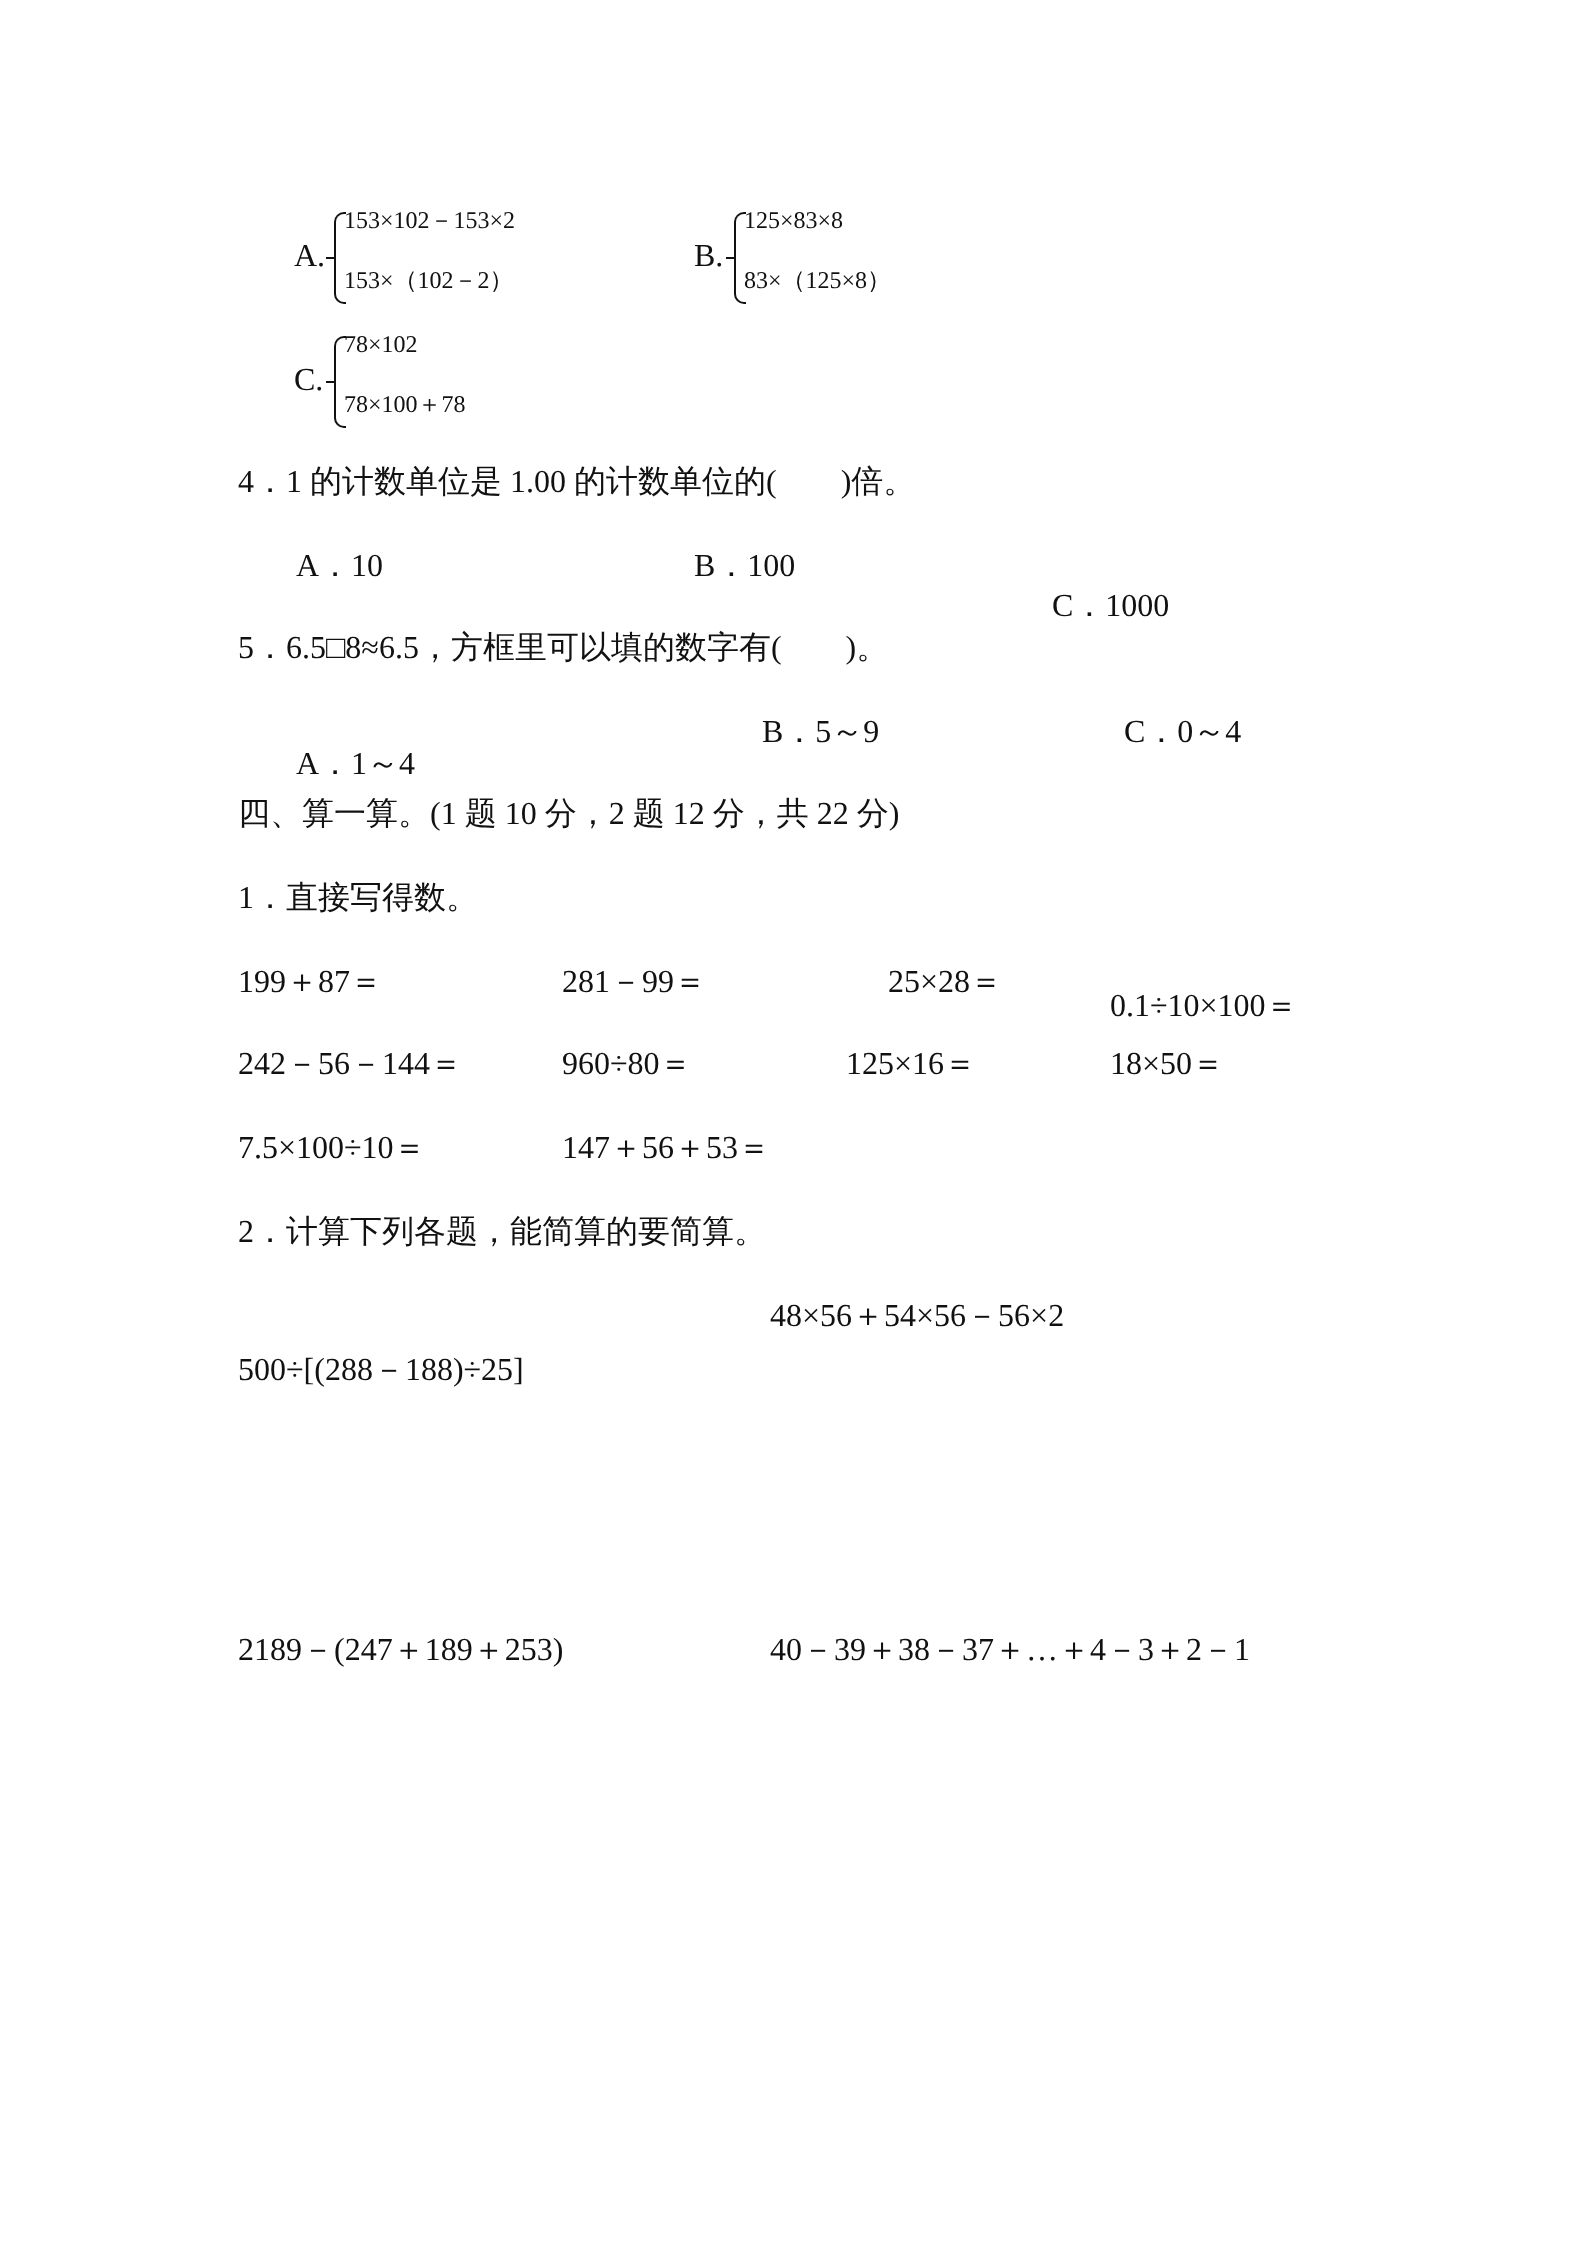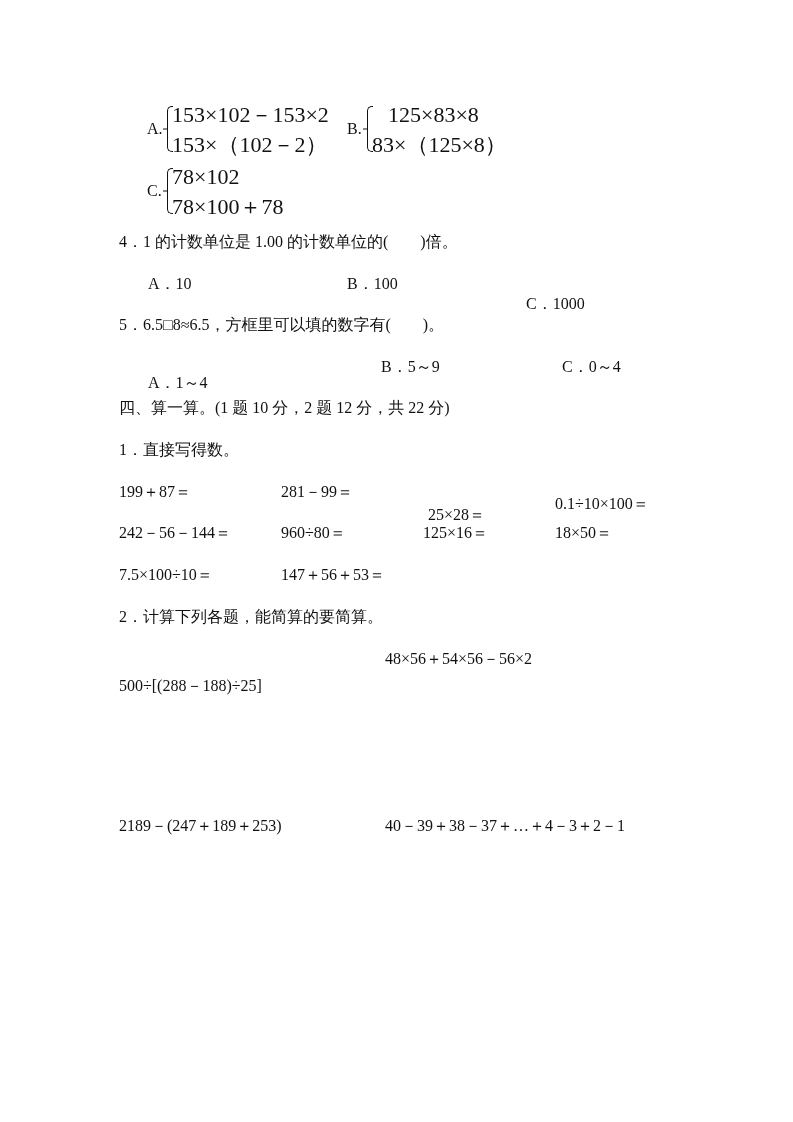--- a/index.html
+++ b/index.html
@@ -12,36 +12,36 @@
   .brace-group { position: absolute; }
   .brace-label { position: absolute; white-space: nowrap; font-size: 16px; line-height: 1; }
   .brace {
     position: absolute; width: 5px; border: 1.2px solid #111; border-right: none;
     border-radius: 5px 0 0 5px;
   }
   .brace::after {
     content: ""; position: absolute; left: -5px; top: 50%; width: 5px; height: 0;
     border-top: 1.2px solid #111; transform: translateY(-50%);
   }
-  .brace-line { position: absolute; white-space: nowrap; font-size: 22px; line-height: 1; }
+  .brace-line { position: absolute; white-space: nowrap; font-size: 12px; line-height: 1; }
 </style>
 </head>
 <body>
 
 <div class="brace-group" style="left:147px; top:104px;">
   <span class="brace-label" style="left:0; top:17px;">A.</span>
   <span class="brace" style="left:20px; top:2px; height:44px;"></span>
   <span class="brace-line" style="left:25px; top:0;">153×102－153×2</span>
   <span class="brace-line" style="left:25px; top:30px;">153×（102－2）</span>
 </div>
 
 <div class="brace-group" style="left:347px; top:104px;">
   <span class="brace-label" style="left:0; top:17px;">B.</span>
   <span class="brace" style="left:20px; top:2px; height:44px;"></span>
-  <span class="brace-line" style="left:25px; top:0;margin-left:16px;">125×83×8</span>
+  <span class="brace-line" style="left:25px; top:0;">125×83×8</span>
   <span class="brace-line" style="left:25px; top:30px;">83×（125×8）</span>
 </div>
 
 <div class="brace-group" style="left:147px; top:166px;">
   <span class="brace-label" style="left:0; top:17px;">C.</span>
   <span class="brace" style="left:20px; top:2px; height:44px;"></span>
   <span class="brace-line" style="left:25px; top:0;">78×102</span>
   <span class="brace-line" style="left:25px; top:30px;">78×100＋78</span>
 </div>
 
@@ -53,21 +53,21 @@
 <div class="abs" style="left:119px; top:317px;">5．6.5□8≈6.5，方框里可以填的数字有(　　)。</div>
 <div class="abs" style="left:148px; top:359px;margin-top:16px;">A．1～4</div>
 <div class="abs" style="left:344px; top:359px;margin-left:37px;">B．5～9</div>
 <div class="abs" style="left:522px; top:359px;margin-left:40px;">C．0～4</div>
 
 <div class="abs" style="left:119px; top:400px;">四、算一算。(1 题 10 分，2 题 12 分，共 22 分)</div>
 <div class="abs" style="left:119px; top:442px;">1．直接写得数。</div>
 
 <div class="abs" style="left:119px; top:484px;">199＋87＝</div>
 <div class="abs" style="left:281px; top:484px;">281－99＝</div>
-<div class="abs" style="left:428px; top:484px;margin-top:23px;">25×28＝</div>
+<div class="abs" style="left:444px; top:484px;">25×28＝</div>
 <div class="abs" style="left:555px; top:484px;margin-top:12px;">0.1÷10×100＝</div>
 
 <div class="abs" style="left:119px; top:525px;">242－56－144＝</div>
 <div class="abs" style="left:281px; top:525px;">960÷80＝</div>
 <div class="abs" style="left:423px; top:525px;">125×16＝</div>
 <div class="abs" style="left:555px; top:525px;">18×50＝</div>
 
 <div class="abs" style="left:119px; top:567px;">7.5×100÷10＝</div>
 <div class="abs" style="left:281px; top:567px;">147＋56＋53＝</div>
 

